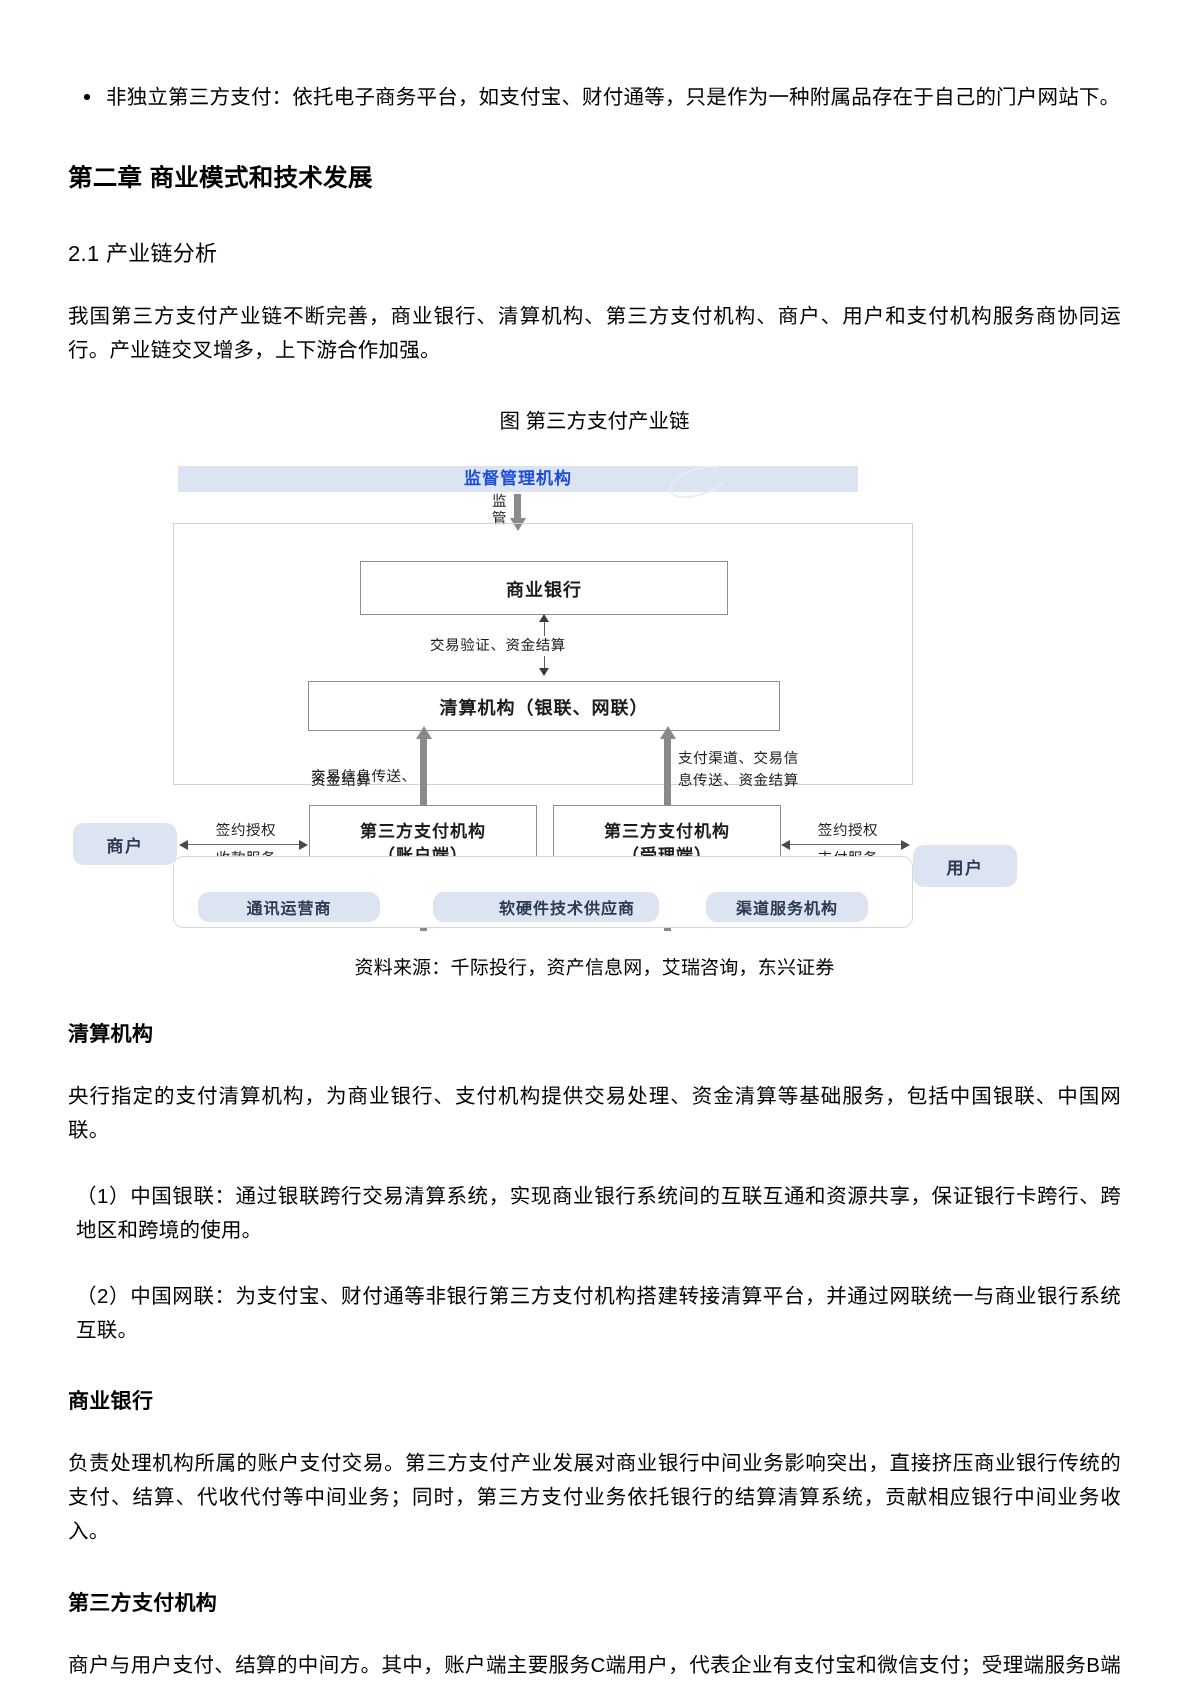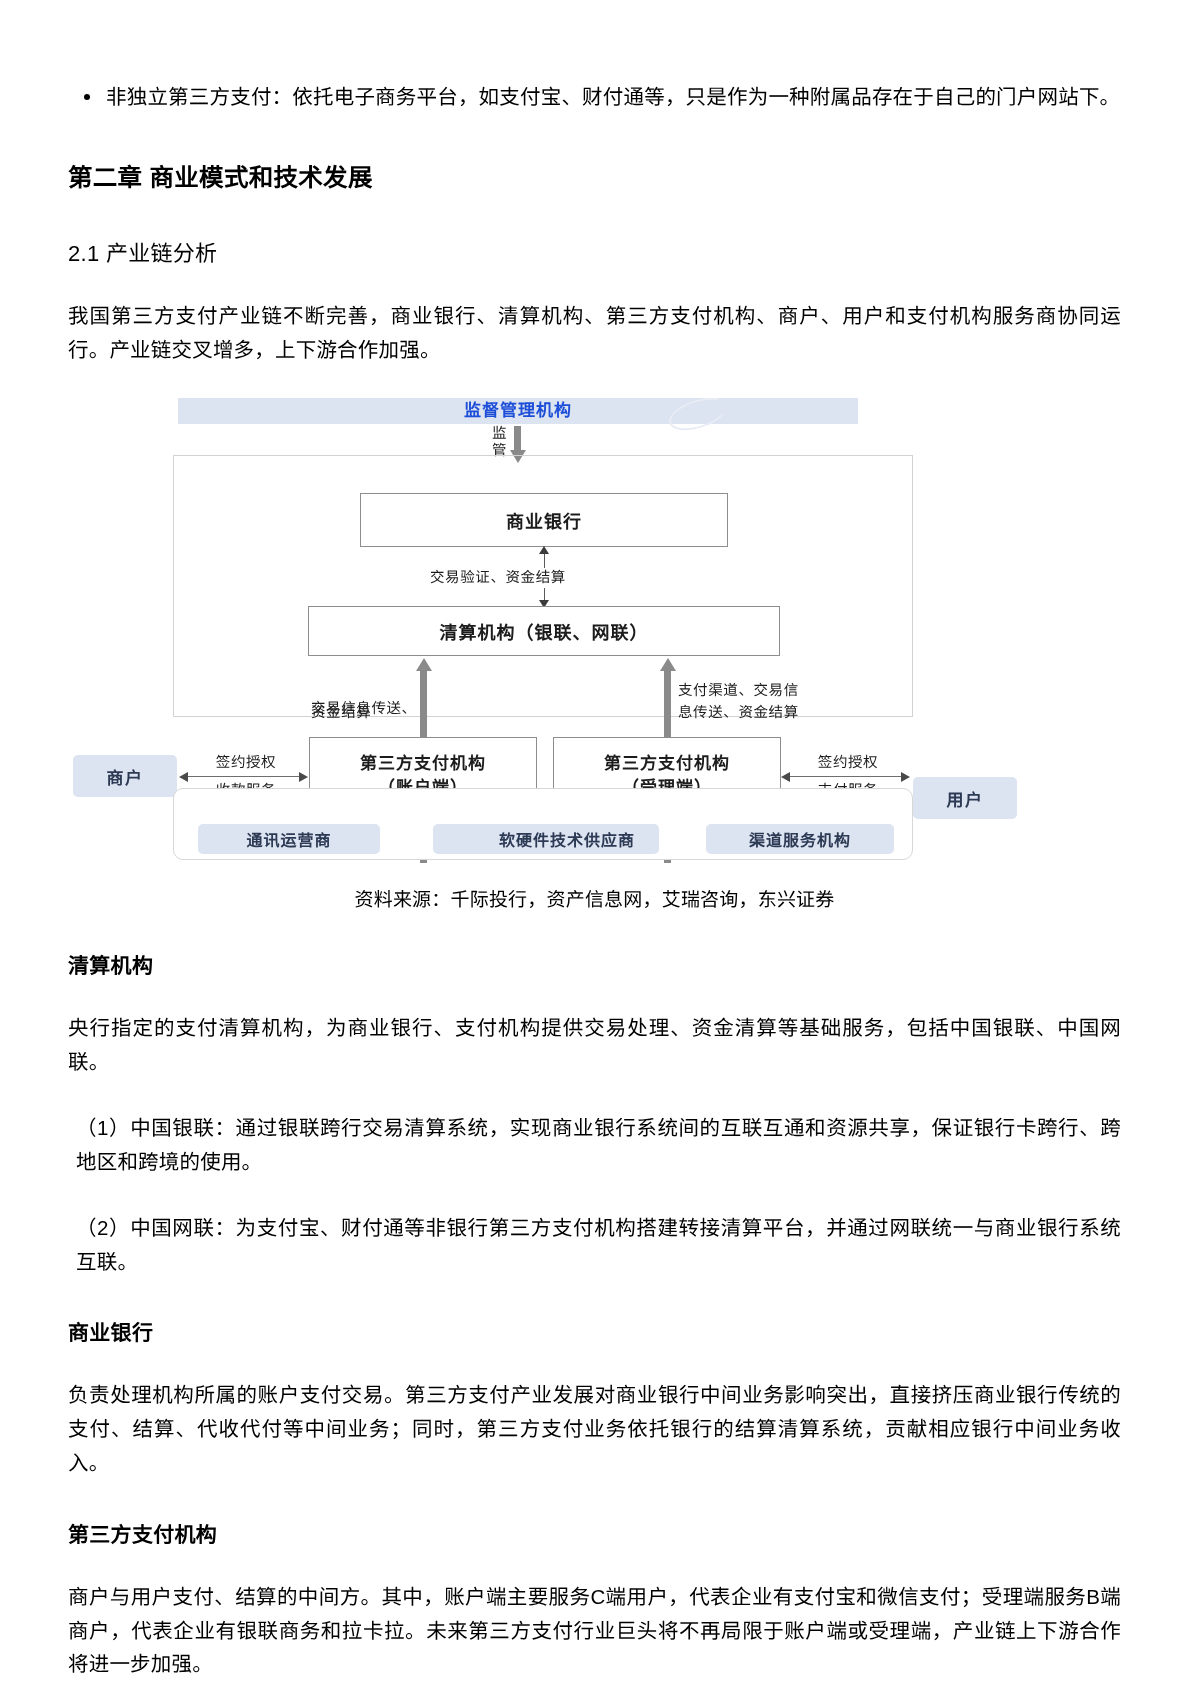--- a/index.html
+++ b/index.html
@@ -123,27 +123,27 @@
     text-align: center;
     color: #1c1c1c;
     font-weight: bold;
     letter-spacing: 1px;
     display: flex;
     align-items: center;
     justify-content: center;
     flex-direction: column;
   }
   .bank-box   { left: 292px; top: 101px; width: 368px; height: 54px; font-size: 18px; }
-  .clear-box  { left: 240px; top: 214px; width: 472px; height: 50px; font-size: 18px; }
+  .clear-box  { left: 240px; top: 221px; width: 472px; height: 50px; font-size: 18px; }
   .tp-left    { left: 241px; top: 345px; width: 228px; height: 78px; font-size: 17px; line-height: 1.45; }
   .tp-right   { left: 485px; top: 345px; width: 228px; height: 78px; font-size: 17px; line-height: 1.45; }
 
   .pill {
     background: #dce3f1;
-    border-radius: 5px;
+    border-radius: 11px;
     color: #2c3a54;
     font-size: 17px;
     font-weight: bold;
     letter-spacing: 1.5px;
     display: flex;
     align-items: center;
     justify-content: center;
   }
   .merchant-pill { left: 5px; top: 363px; width: 104px; height: 42px; }
   .user-pill     { left: 845px; top: 385px; width: 104px; height: 42px; }
@@ -155,21 +155,21 @@
     background: #ffffff;
   }
   .svc-title {
     left: 105px; top: 404px; width: 832px; height: 22px;
     text-align: center; font-size: 20px; font-weight: bold;
     color: #1c1c1c; letter-spacing: 1.5px; margin-top: 30px;
   }
   .svc-pill { top: 432px; height: 30px; font-size: 16px; letter-spacing: 1px; }
   .svc1 { left: 130px; width: 182px; }
   .svc2 { left: 365px; width: 226px; padding-left: 42px; }
-  .svc3 { left: 638px; width: 188px; }
+  .svc3 { left: 638px; width: 162px; }
   .vthick { background: #8a8a8a; width: 7px; }
   .vthin  { background: #5a5a5a; width: 1.5px; }
   .hthin  { background: #6e6e6e; height: 1.5px; }
 
   .lbl {
     color: #1c1c1c;
     font-size: 14.5px;
     font-weight: normal;
     line-height: 1.35;
     letter-spacing: 0.6px;
@@ -223,20 +223,21 @@
   <ul class="bullets">
     <li>非独立第三方支付：依托电子商务平台，如支付宝、财付通等，只是作为一种附属品存在于自己的门户网站下。</li>
   </ul>
 
   <h1 class="chapter">第二章 商业模式和技术发展</h1>
 
   <h2 class="section">2.1 产业链分析</h2>
 
   <p class="body">我国第三方支付产业链不断完善，商业银行、清算机构、第三方支付机构、商户、用户和支付机构服务商协同运行。产业链交叉增多，上下游合作加强。</p>
 
+  <p class="figtitle">图 第三方支付产业链</p>
 
   <div class="figure-wrap">
 
     <div class="dg reg-bar">监督管理机构</div>
     <div class="dg wmark"></div>
 
     <div class="dg vthick" style="left:446px; top:34px; width:7px; height:26px;"></div>
     <div class="dg arrowhead ah-down" style="left:441.5px; top:58px;"></div>
     <div class="dg lbl vert" style="left:424px; top:33px;">监管</div>
 

